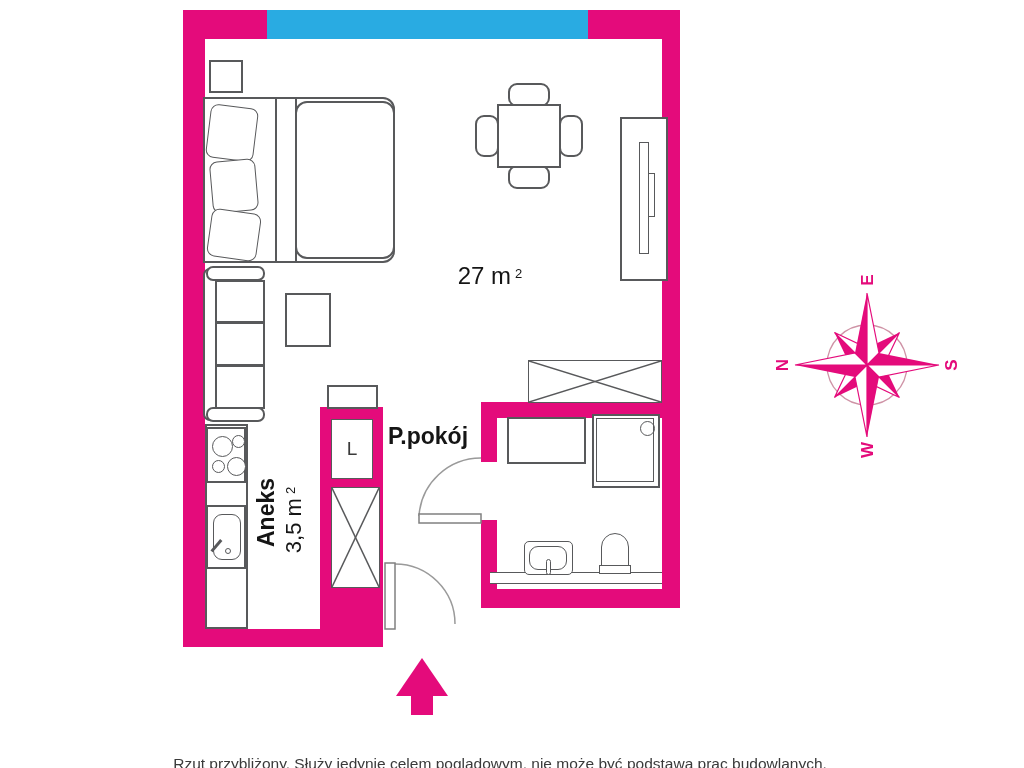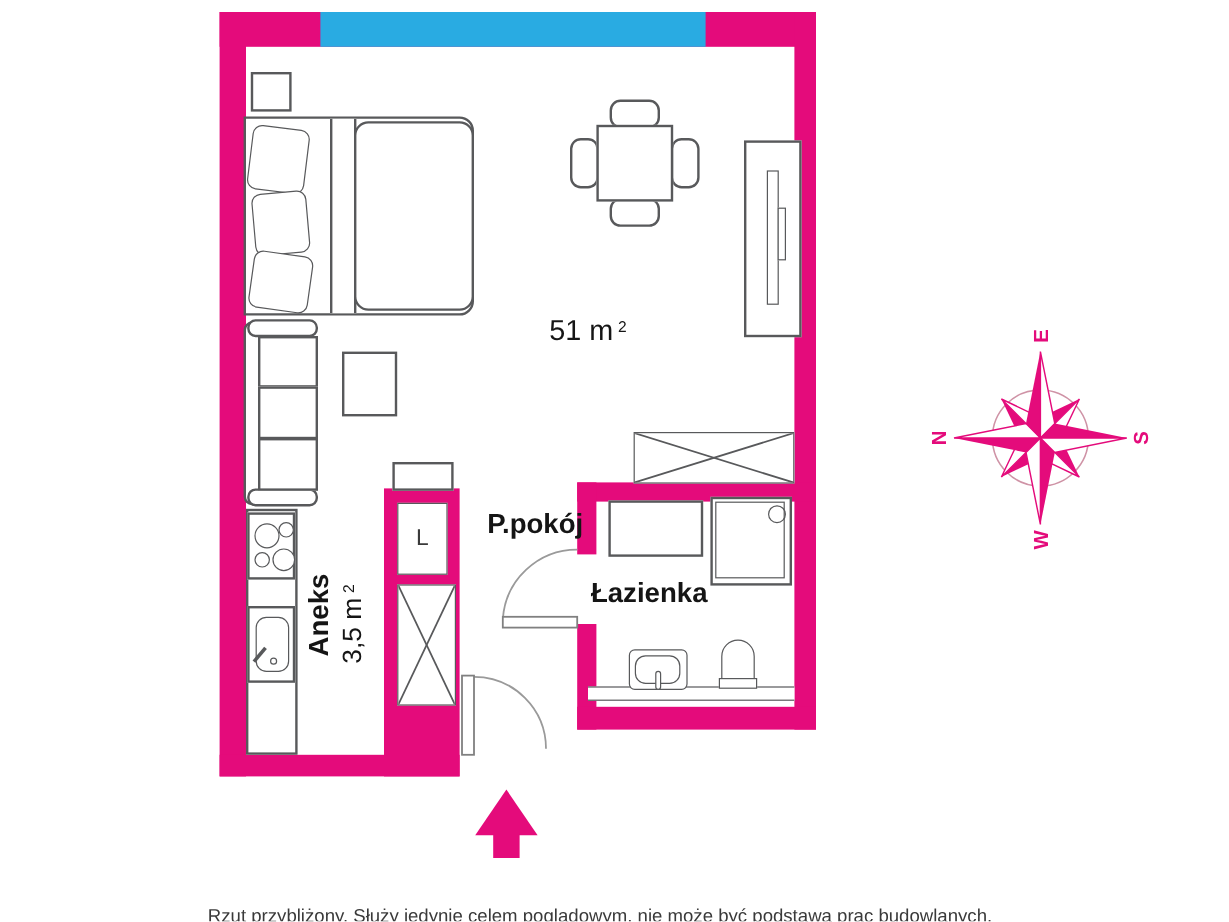--- a/index.html
+++ b/index.html
@@ -119,37 +119,34 @@
   <svg class="doorsvg" style="left:383px;top:558px;" width="80" height="92" viewBox="0 0 80 92">
     <path d="M 12 6 A 60 60 0 0 1 72 66" fill="none" stroke="#9a9a9a" stroke-width="1.5"></path>
     <rect x="2" y="5" width="10" height="66" fill="#fff" stroke="#808080" stroke-width="1.5"></rect>
   </svg>
   <svg class="doorsvg" style="left:413px;top:454px;" width="72" height="74" viewBox="0 0 72 74">
     <path d="M 6 62 A 62 62 0 0 1 68 4" fill="none" stroke="#9a9a9a" stroke-width="1.5"></path>
     <rect x="6" y="60" width="62" height="9" fill="#fff" stroke="#808080" stroke-width="1.5"></rect>
   </svg>
 
   <div class="area" style="left:400px;top:262px;width:180px;font-size:24px;">
-    <span>51 m</span><sup>2</sup>
+    <span>27 m</span><sup>2</sup>
   </div>
 
-  <div class="lbl" style="left:366px;top:423px;width:160px;">
+  <div class="lbl" style="left:348px;top:423px;width:160px;">
     <span>P.pokój</span>
   </div>
 
   <div class="lbl rot" style="left:196px;top:499px;width:140px;">
     <span>Aneks</span>
   </div>
   <div class="area rot" style="left:224px;top:507px;width:140px;">
     <span>3,5 m</span><sup>2</sup>
   </div>
 
-  <div class="lbl" style="left:461px;top:481px;width:160px;">
-    <span>Łazienka</span>
-  </div>
 
   <div id="arrow-head"></div>
   <div id="arrow-stem"></div>
 
   <svg style="position:absolute;left:772px;top:270px;" width="190" height="190" viewBox="-95 -95 190 190">
     <g transform="rotate(-90)" font-family="Liberation Sans, sans-serif">
       <circle r="40" fill="none" stroke="#cf93a6" stroke-width="1.3"></circle>
 
       <path d="M32.5,-32.5 L0,-17 L0,0 Z" fill="#E40B7B"></path>
       <path d="M32.5,-32.5 L17,0 L0,0 Z" fill="#fff" stroke="#E40B7B" stroke-width="1.2"></path>

